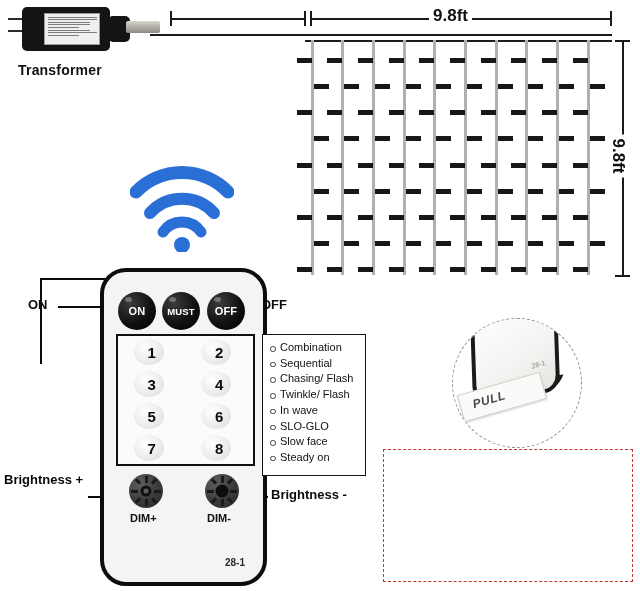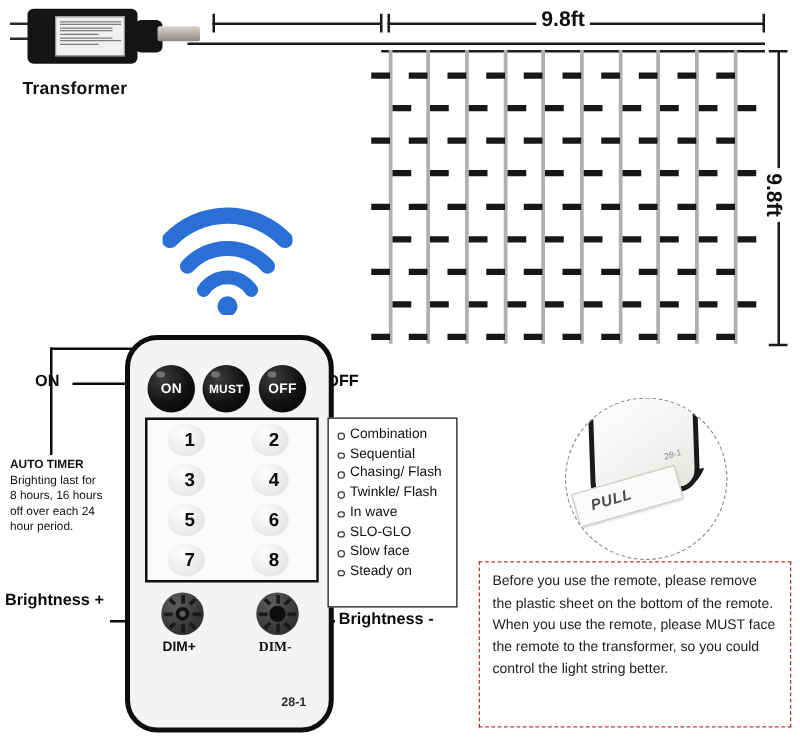--- a/index.html
+++ b/index.html
@@ -256,21 +256,21 @@
     color: #121212;
   }
   #auto-timer-note .title { font-weight: bold; }
 
   
   #mode-list {
     left: 262px; top: 334px;
     width: 104px;
     border: 1.5px solid #151515;
     background: #ffffff;
-    padding: 5px 4px 19px 6px;
+    padding: 5px 4px 9px 6px;
     box-sizing: border-box;
   }
   #mode-list li {
     list-style: none;
     font-size: 11px;
     line-height: 15.7px;
     color: #111111;
     position: relative;
     padding-left: 11px;
     white-space: nowrap;
@@ -524,27 +524,20 @@
   <div class="callout" style="left:28px; top:297px;">ON</div>
   <div class="leader h" style="left:58px; top:306px; width:56px;"></div>
 
   <div class="leader h" style="left:232px; top:306px; width:26px;"></div>
   <div class="callout" style="left:261px; top:297px;">OFF</div>
 
   <div class="leader v" style="left:171px; top:278px; height:28px;"></div>
   <div class="leader h" style="left:40px; top:278px; width:132px;"></div>
   <div class="leader v" style="left:40px; top:278px; height:86px;"></div>
 
-  <div class="abs" id="auto-timer-note">
-    <div class="title">AUTO TIMER</div>
-    <div>Brighting last for</div>
-    <div>8 hours, 16 hours</div>
-    <div>off over each 24</div>
-    <div>hour period.</div>
-  </div>
 
   <div class="leader h" style="left:240px; top:398px; width:24px;"></div>
 
   <div class="callout" style="left:4px; top:472px;">Brightness +</div>
   <div class="leader h" style="left:88px; top:496px; width:42px;"></div>
 
   <div class="leader h" style="left:236px; top:496px; width:32px;"></div>
   <div class="callout" style="left:271px; top:487px;">Brightness -</div>
 
   <div class="abs" id="remote-control">
@@ -604,21 +597,21 @@
       <div class="dim-ray" style="left:15.5px; top:2px; width:3px; height:7px;"></div>
       <div class="dim-ray" style="left:15.5px; top:25px; width:3px; height:7px;"></div>
       <div class="dim-ray" style="left:2px; top:15.5px; width:7px; height:3px;"></div>
       <div class="dim-ray" style="left:25px; top:15.5px; width:7px; height:3px;"></div>
       <div class="dim-ray" style="left:6px; top:6px; width:6px; height:3px; transform:rotate(45deg);"></div>
       <div class="dim-ray" style="left:22px; top:6px; width:6px; height:3px; transform:rotate(-45deg);"></div>
       <div class="dim-ray" style="left:6px; top:25px; width:6px; height:3px; transform:rotate(-45deg);"></div>
       <div class="dim-ray" style="left:22px; top:25px; width:6px; height:3px; transform:rotate(45deg);"></div>
       <div class="dim-core-solid"></div>
     </div>
-    <div class="dim-caption" style="left:103px; top:240px;font-family:Liberation Serif, serif;">DIM-</div>
+    <div class="dim-caption" style="left:103px; top:240px;">DIM-</div>
 
     <div id="remote-model">28-1</div>
   </div>
 
   <div class="abs" id="mode-list">
     <ul>
         <li>Combination</li>
         <li>Sequential</li>
         <li>Chasing/ Flash</li>
         <li>Twinkle/ Flash</li>
@@ -636,16 +629,15 @@
     </div>
     <div id="pull-tab">
       <div id="pull-text">PULL</div>
       <svg id="pull-arrow" width="20" height="24" viewBox="0 0 20 24">
         <path d="M10 0 L10 13 M10 22 L2 10 L18 10 Z" fill="#cf2b2b" stroke="#cf2b2b" stroke-width="4"></path>
       </svg>
     </div>
   </div>
 
   <div class="abs" id="note-box">
-    <div id="note-body">Before you use the remote, please remove the plastic sheet on the bottom of the remote. When you use the remote, please MUST face the remote to the transformer, so you could control the light string better.</div>
   </div>
 
 </div>
 
 </body></html>

